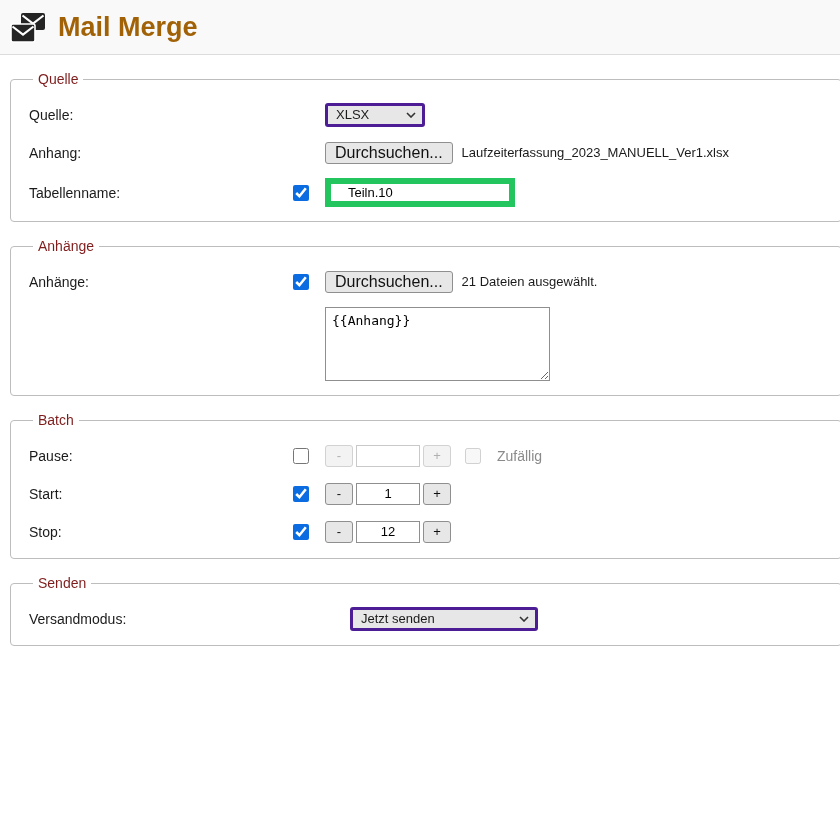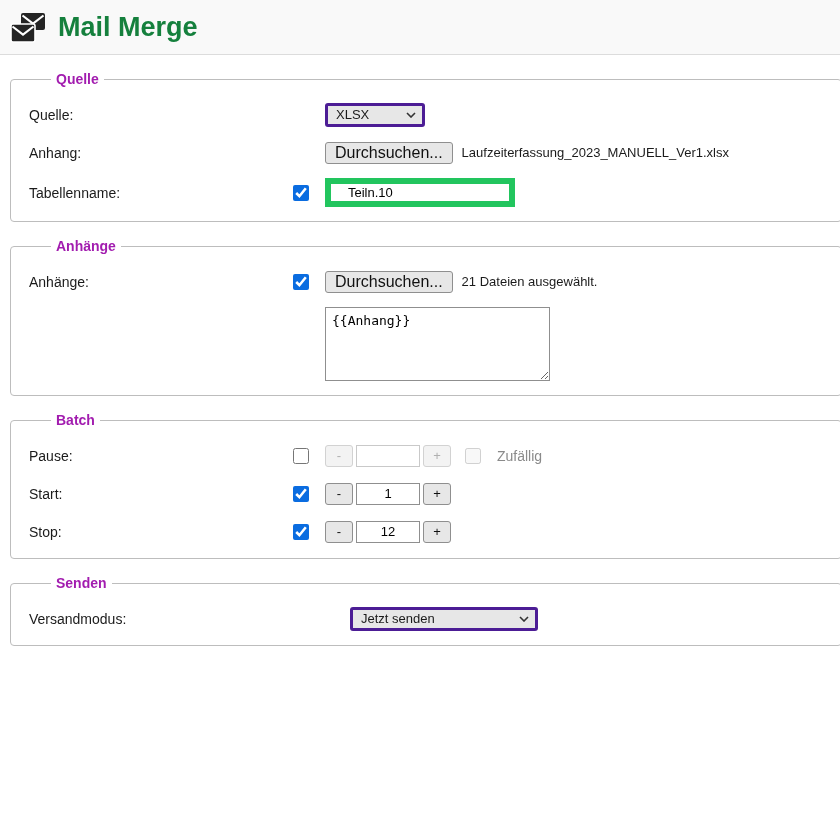--- a/index.html
+++ b/index.html
@@ -2,27 +2,27 @@
 <html><head>
 <meta charset="utf-8">
 <style>
   * { box-sizing: border-box; margin: 0; padding: 0; }
   html, body { width: 840px; height: 813px; background: #ffffff;
     font-family: "Liberation Sans", sans-serif; color: #1b1b1b; }
 
   
   .header { height: 55px; background: #f9f9f9; border-bottom: 1px solid #dcdcdc;
     display: flex; align-items: center; padding-left: 10px; }
-  .header .title { font-size: 27px; font-weight: 600; margin-left: 12px; color: #15803d; }
+  .header .title { font-size: 27px; font-weight: 600; margin-left: 12px; color: #a16207; }
 
   
   fieldset { border: 1px solid #bdbdbd; border-radius: 4px;
     margin: 16px 0 0 10px; margin-right: -2px;
     padding: 2px 10px 12px 18px; }
-  legend { font-size: 14px; font-weight: 700; color: #a21caf; margin-left: 22px; padding: 0 5px; }
+  legend { font-size: 14px; font-weight: 400; color: #7f1d1d; margin-left: 4px; padding: 0 5px; }
 
   .row { display: flex; align-items: center; min-height: 25px; margin: 13px 0 13px 0; }
   .row:last-child { margin-bottom: 2px; }
   .row-label { width: 264px; font-size: 14px; flex: 0 0 auto; }
   .cb-slot { width: 32px; flex: 0 0 auto; display: flex; align-items: center; }
 
   input[type="checkbox"] { width: 16px; height: 16px; accent-color: #0a6ce0; margin: 0; }
   input[type="checkbox"]:disabled { accent-color: #bdbdbd; }
 
   

